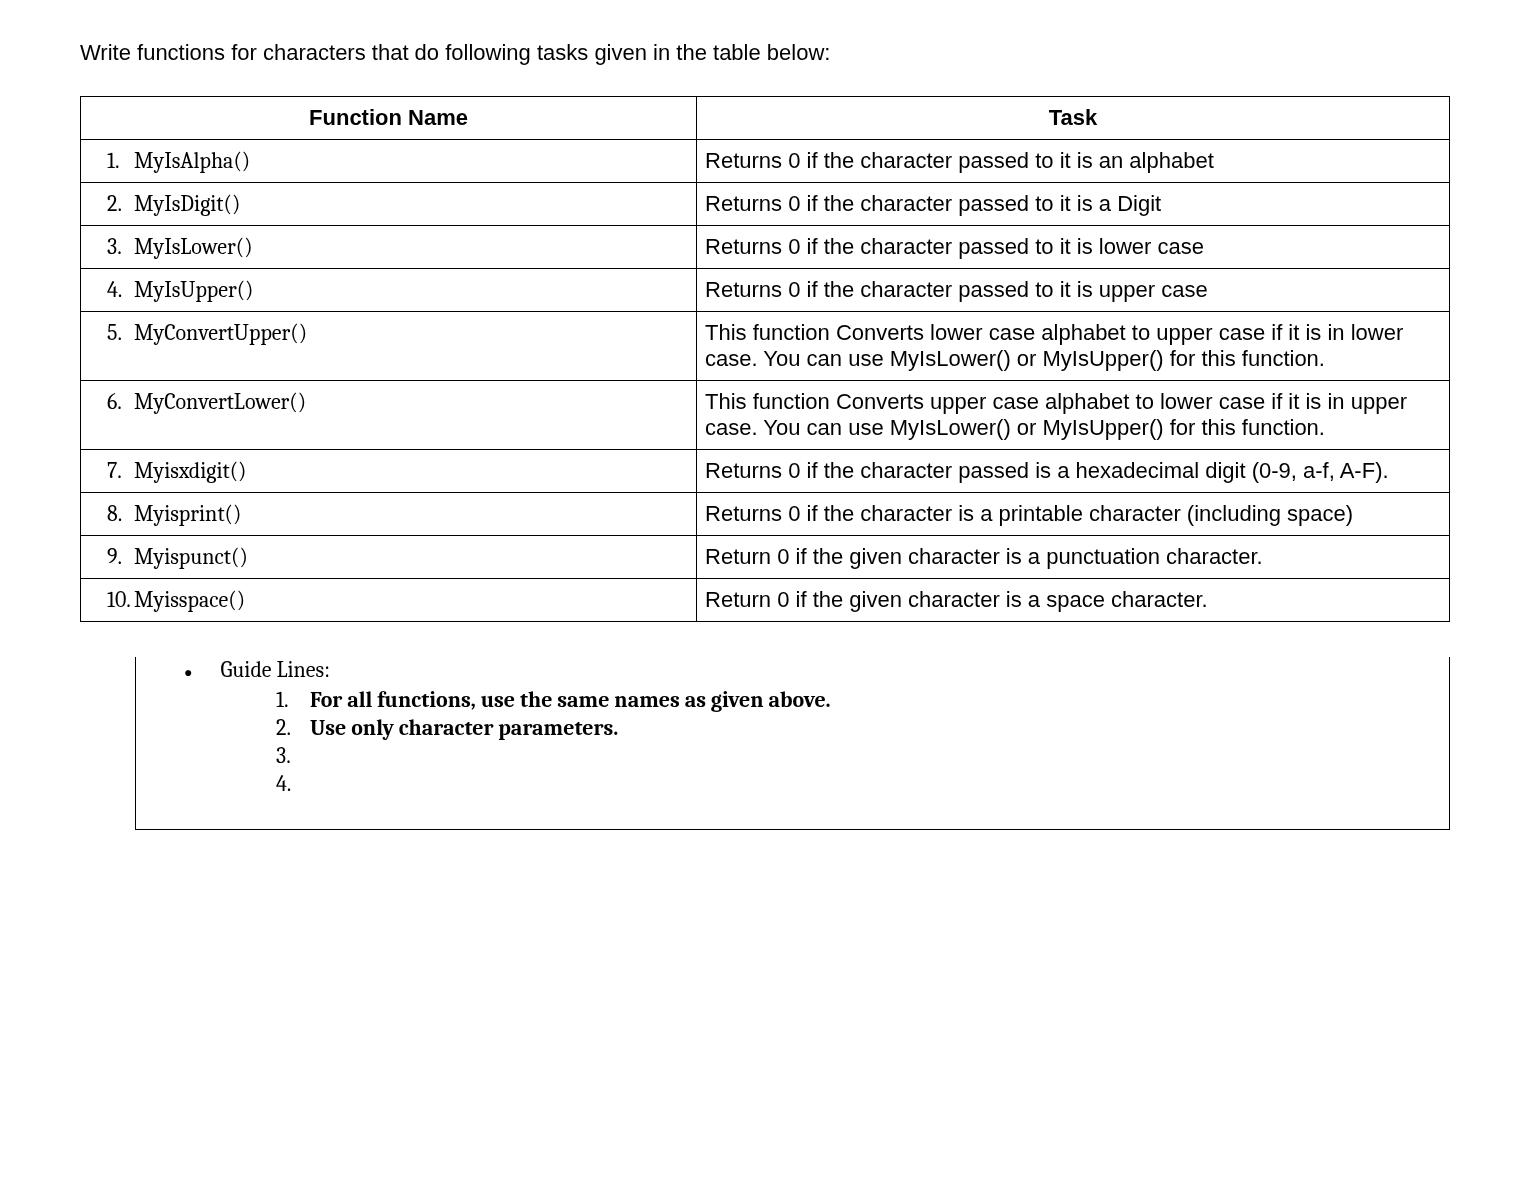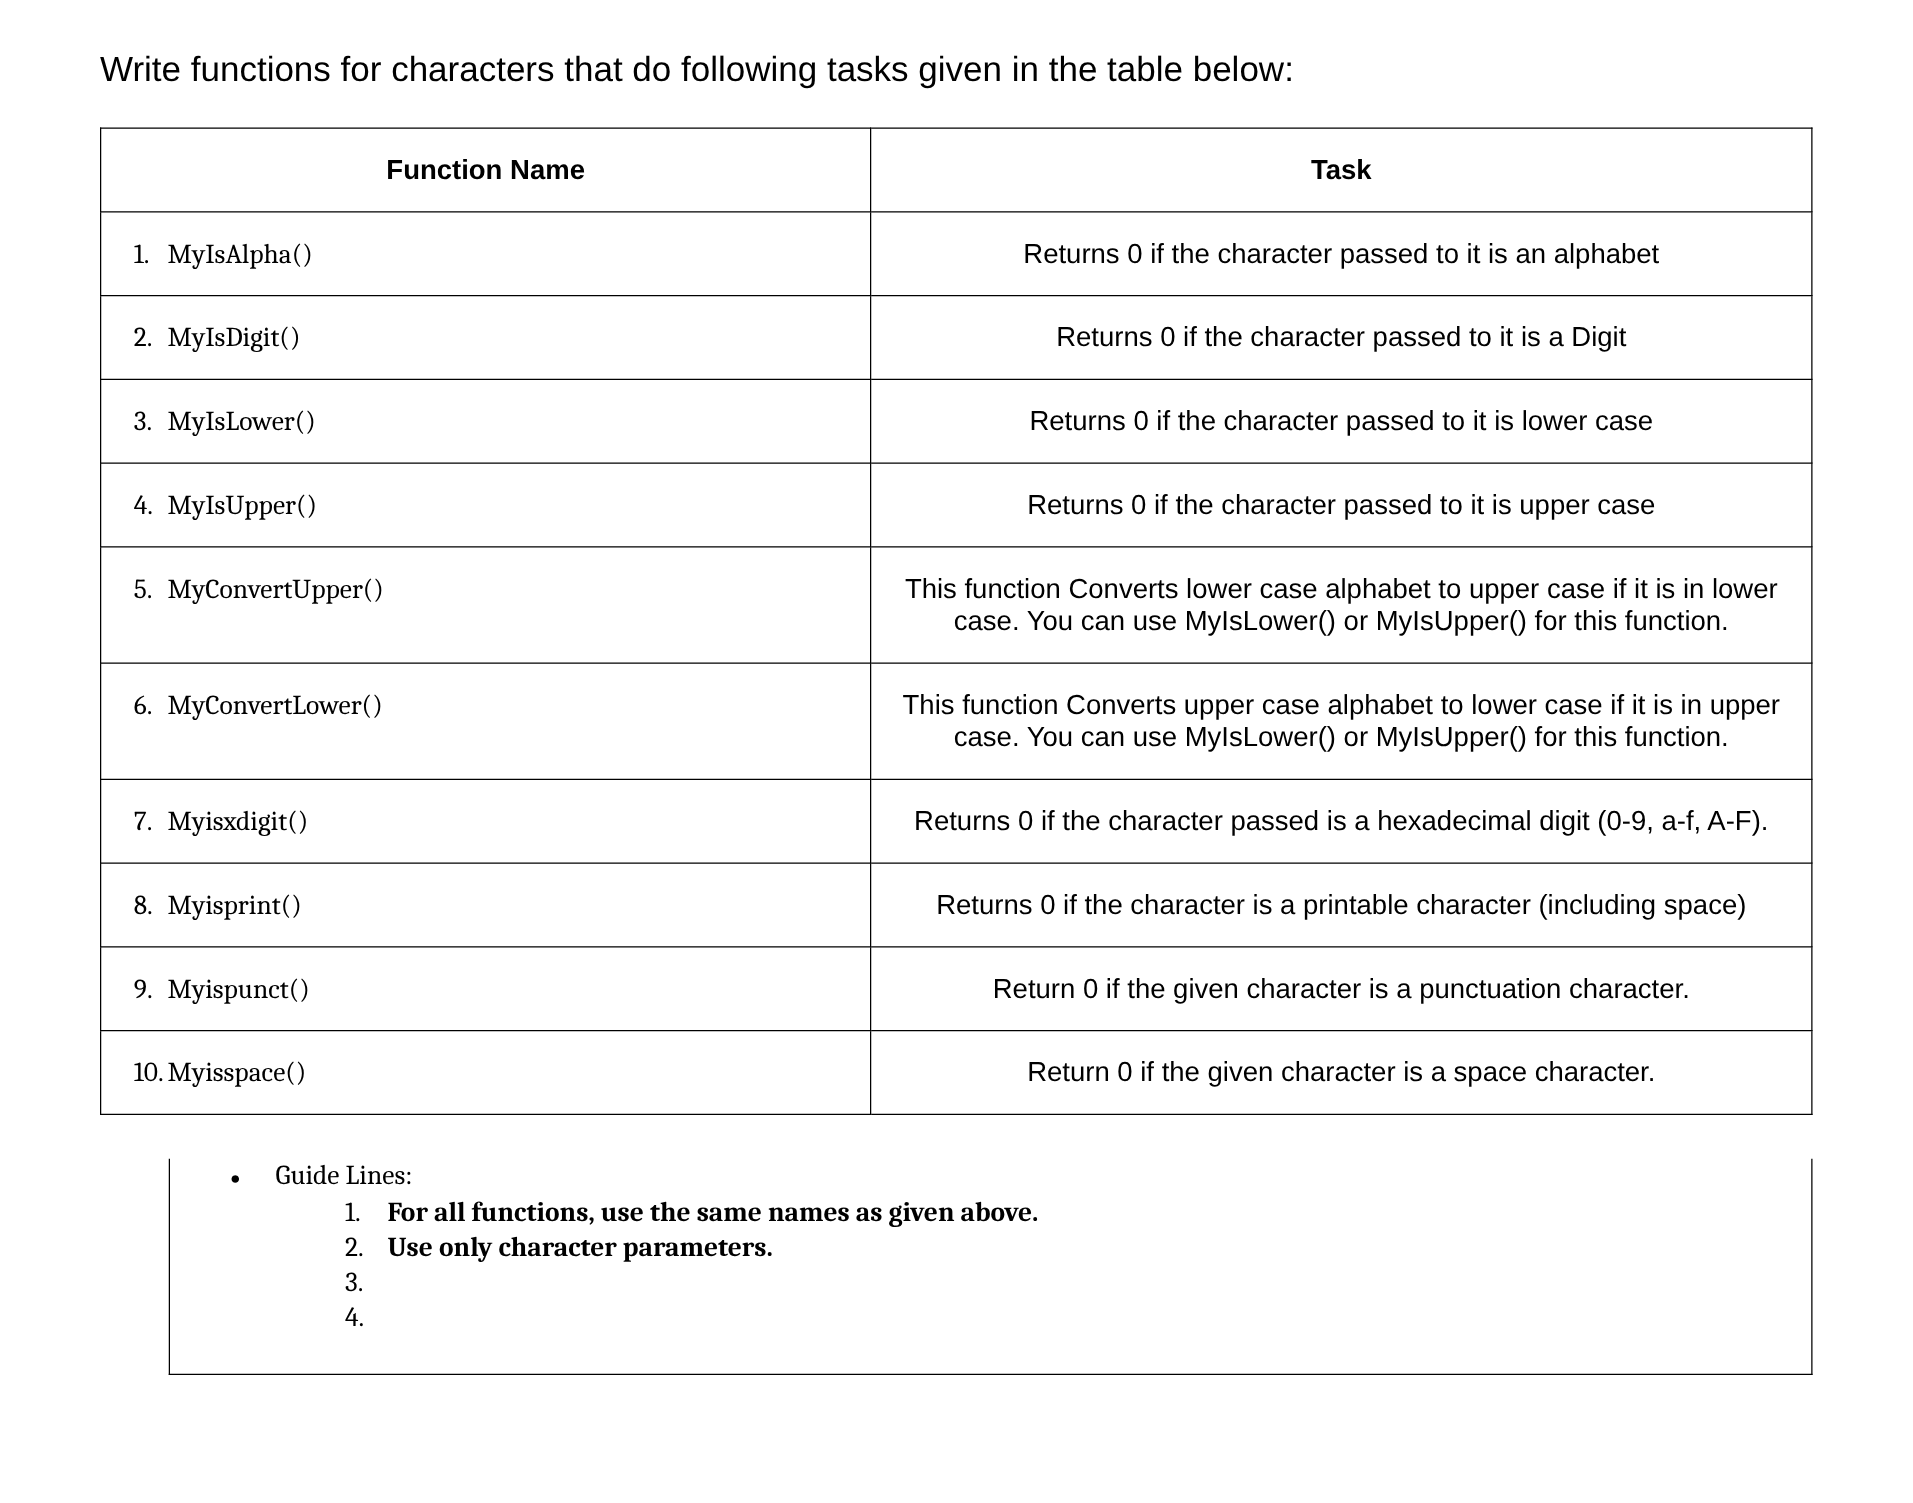--- a/index.html
+++ b/index.html
@@ -10,44 +10,43 @@
     body {
       font-family: Arial, sans-serif;
       background: #ffffff;
       padding: 40px 80px;
       font-size: 22px;
       color: #000;
       width: 1530px;
     }
     .intro-text {
       margin-bottom: 30px;
-      font-size: 28px;
+      font-size: 22px;
     }
     table {
       border-collapse: collapse;
       width: 100%;
       margin-bottom: 35px;
     }
     th, td {
       border: 1.5px solid #000;
-      padding: 20px 8px;
+      padding: 8px 8px;
       text-align: left;
       vertical-align: top;
       font-size: 22px;
     }
     th {
       font-weight: bold;
       text-align: center;
     }
     td.func-col {
       width: 45%;
     }
     td.task-col {
       width: 55%;
-      text-align: center;
     }
     .func-cell {
       display: flex;
     }
     .func-num {
       min-width: 45px;
       padding-left: 18px;
       font-family: Cambria, Georgia, serif;
     }
     .func-name {

